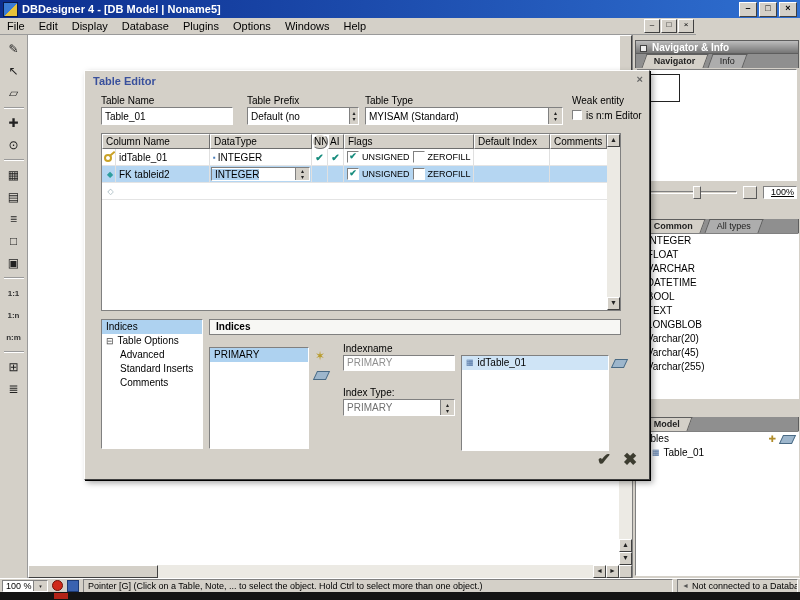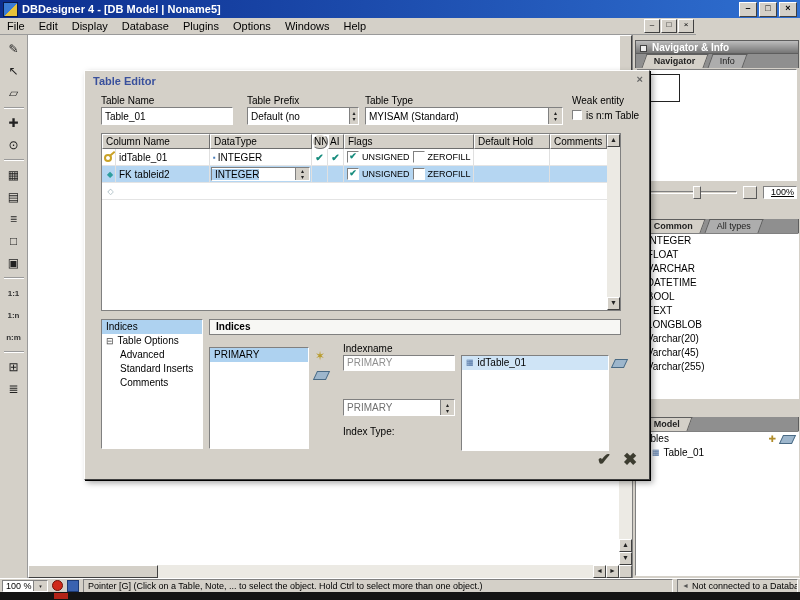--- a/index.html
+++ b/index.html
@@ -295,30 +295,30 @@
     <div class="abs combo" style="left:280px;top:36px;width:198px;height:18px;">
       <span class="txt">MYISAM  (Standard)</span>
       <span class="spin">
           <span>▴</span>
           <span>▾</span>
         </span>
     </div>
 
     <span class="abs lbl" style="left:487px;top:24px;">Weak entity</span>
     <div class="abs cb" style="left:487px;top:39px;"></div>
-    <span class="abs lbl" style="left:501px;top:39px;">is n:m Table</span>
+    <span class="abs lbl" style="left:501px;top:39px;">is n:m Editor</span>
 
     <div class="abs grid" style="left:16px;top:62px;width:520px;height:178px;">
       <div class="ghrow">
         <div class="gh" style="width:108px;">Column Name</div>
         <div class="gh" style="width:102px;">DataType</div>
         <div class="gh" style="width:16px;padding-left:1px;border-radius:7px;">NN</div>
         <div class="gh" style="width:16px;padding-left:1px;">AI</div>
         <div class="gh" style="width:130px;">Flags</div>
-        <div class="gh" style="width:76px;">Default Hold</div>
+        <div class="gh" style="width:76px;">Default Index</div>
         <div class="gh" style="width:57px;">Comments</div>
       </div>
 
       <div class="grow">
         <div class="gc" style="width:14px;justify-content:center;">
             <span class="key"></span>
           </div>
         <div class="gc" style="width:94px;">idTable_01</div>
         <div class="gc" style="width:102px;">
           <span class="ic" style="color:#4a7ebb;font-size:8px;">▪</span>
@@ -403,21 +403,21 @@
         </div>
     </div>
     <span class="abs" style="left:230px;top:278px;color:#b89b2a;font-size:12px;">✶</span>
     <div class="abs eraser" style="left:230px;top:300px;"></div>
 
     <span class="abs lbl" style="left:258px;top:272px;">Indexname</span>
     <div class="abs input" style="left:258px;top:284px;width:112px;height:16px;color:#909090;line-height:14px;">
       <span>PRIMARY</span>
     </div>
 
-    <span class="abs lbl" style="left:258px;top:316px;margin-top:39px;">Index Type:</span>
+    <span class="abs lbl" style="left:258px;top:316px;">Index Type:</span>
     <div class="abs combo" style="left:258px;top:328px;width:112px;height:17px;color:#707070;">
       <span class="txt">PRIMARY</span>
       <span class="spin">
           <span>▴</span>
           <span>▾</span>
         </span>
     </div>
 
     <div class="abs list" style="left:376px;top:284px;width:148px;height:96px;">
       <div class="li" style="background:#cfe4f6;">

